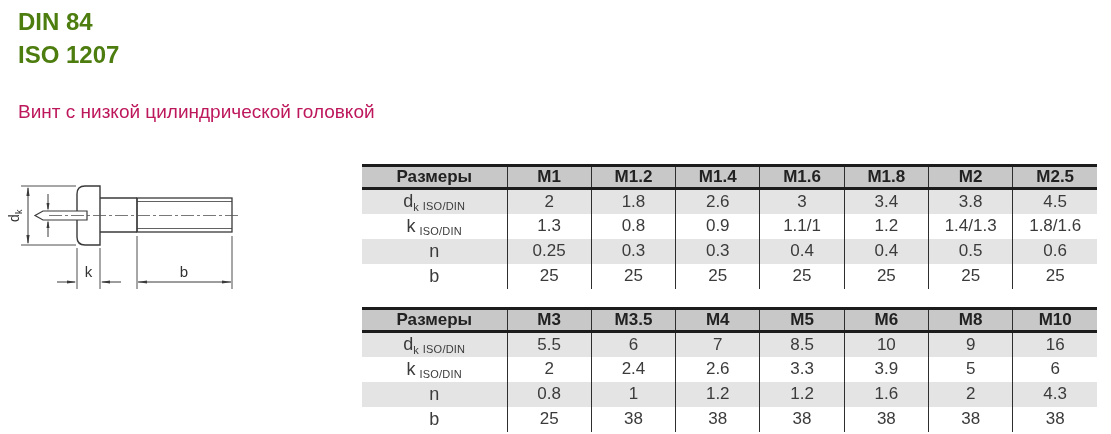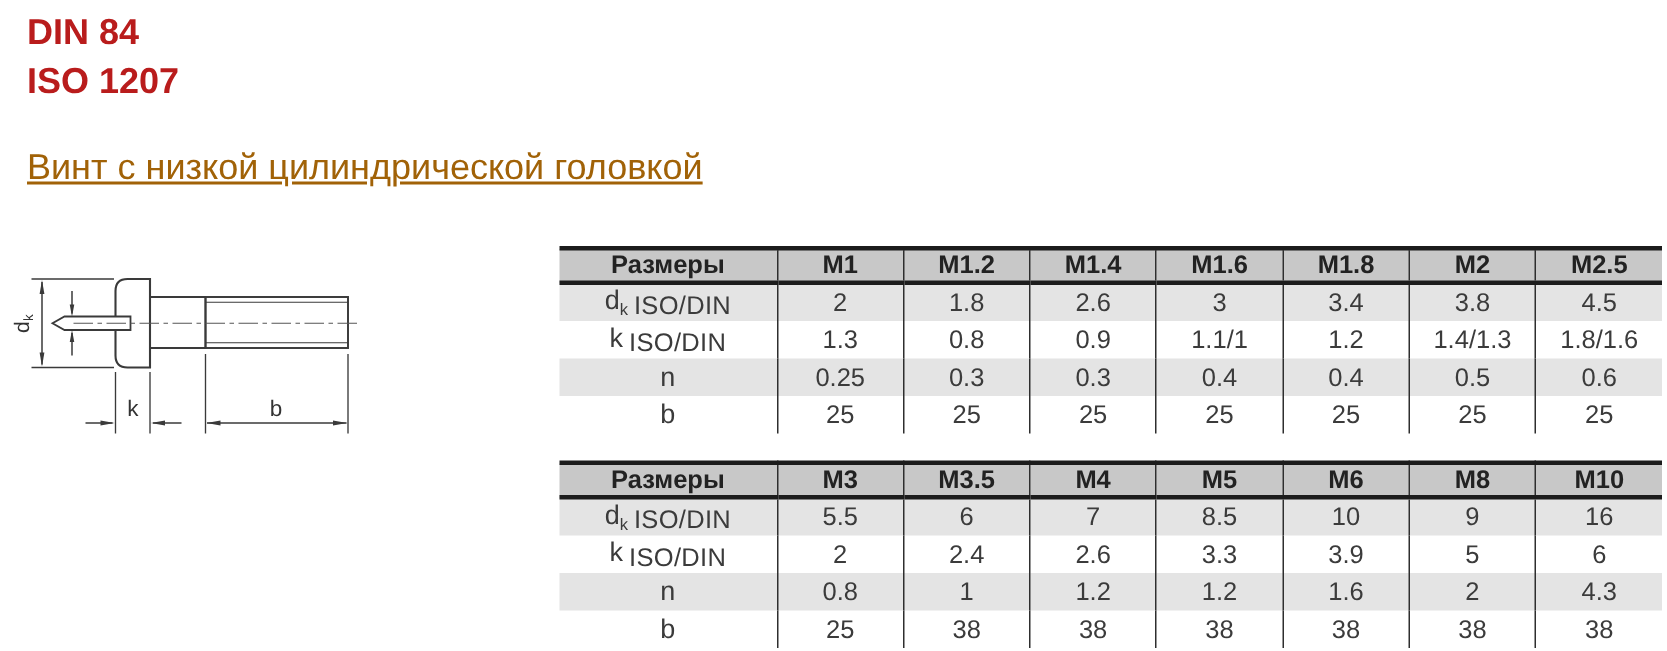--- a/index.html
+++ b/index.html
@@ -8,42 +8,42 @@
     --border-dark:#1c1c1c;
     --line:#3a3a3a;
     --text:#333333;
   }
   *{box-sizing:border-box;margin:0;padding:0;}
   body{background:#fff;}
   .page{
     position:relative;width:1111px;height:434px;background:#ffffff;
     font-family:"Liberation Sans", sans-serif;color:var(--text);overflow:hidden;
   }
-  .titles{position:absolute;left:18px;top:5px;font-weight:bold;font-size:24px;line-height:33px;color:#b91c1c;}
-  .desc{position:absolute;left:18px;top:96px;font-size:24px;line-height:31px;color:#a16207;text-decoration:underline;}
+  .titles{position:absolute;left:18px;top:5px;font-weight:bold;font-size:24px;line-height:33px;color:#4d7c0f;}
+  .desc{position:absolute;left:18px;top:96px;font-size:19px;line-height:31px;color:#be185d;}
   .drawing{position:absolute;left:5px;top:158px;}
   .drawing text{font-family:"Liberation Sans",sans-serif;fill:#333;}
   table.spec{
-    position:absolute;left:373px;width:735px;border-collapse:collapse;table-layout:fixed;
+    position:absolute;left:362px;width:735px;border-collapse:collapse;table-layout:fixed;
     border-top:3px solid var(--border-dark);font-size:17px;
   }
   table.spec.t0{top:164px;}
   table.spec.t1{top:307px;}
   .spec col{width:84.3px;}
   .spec col.col-label{width:145px;}
   .spec th{
     background:var(--header-bg);font-weight:bold;height:22px;text-align:center;
     border-bottom:3px solid var(--border-dark);color:#222;padding:0;
   }
   .spec td{height:25px;text-align:center;padding:0;color:#3b3b3b;}
   .spec th + th, .spec td + td{border-left:1.6px solid #2e2e2e;}
   .spec tbody tr:nth-child(odd) td{background:var(--row-alt);}
   .lbl-base{font-size:18px;}
   .lbl-sub{font-size:11px;vertical-align:-4px;}
-  .lbl-suffix{font-size:17px;vertical-align:-3px;margin-left:4px;letter-spacing:0.2px;}
+  .lbl-suffix{font-size:11px;vertical-align:-3px;margin-left:4px;letter-spacing:0.2px;}
 </style>
 </head>
 <body>
 
 <div class="page">
 
   <div class="titles">
     <div>DIN 84</div>
     <div>ISO 1207</div>
   </div>

